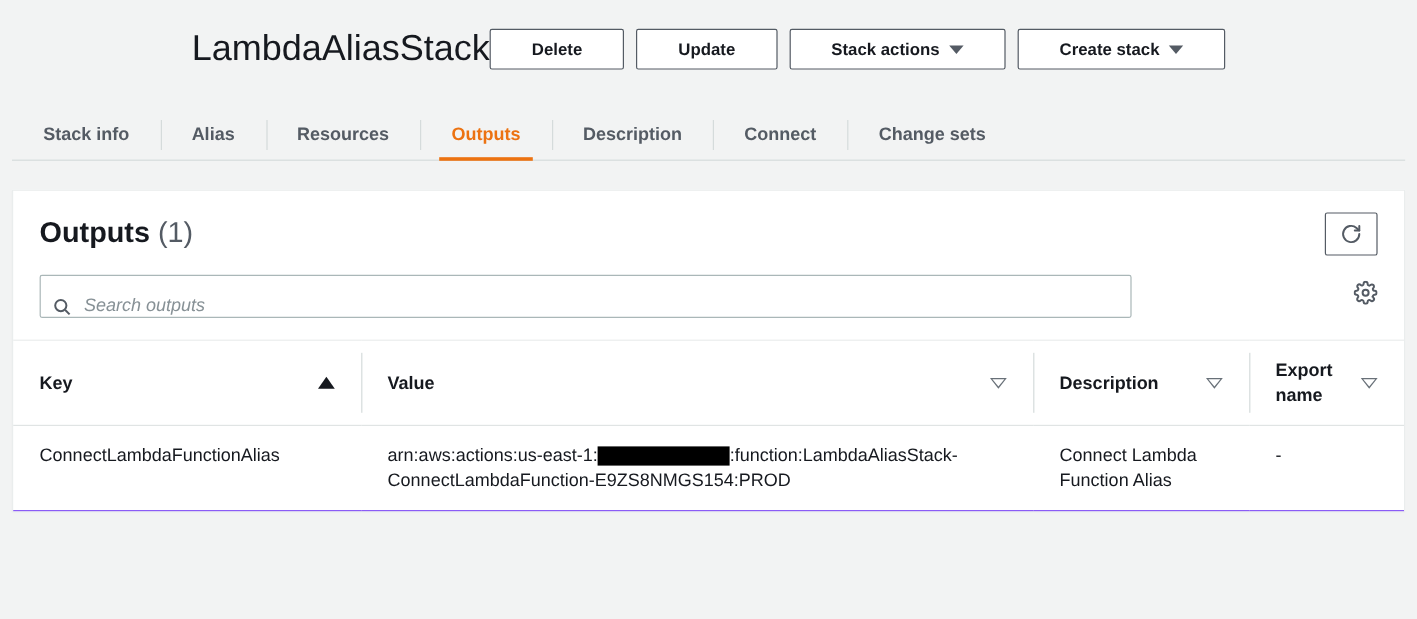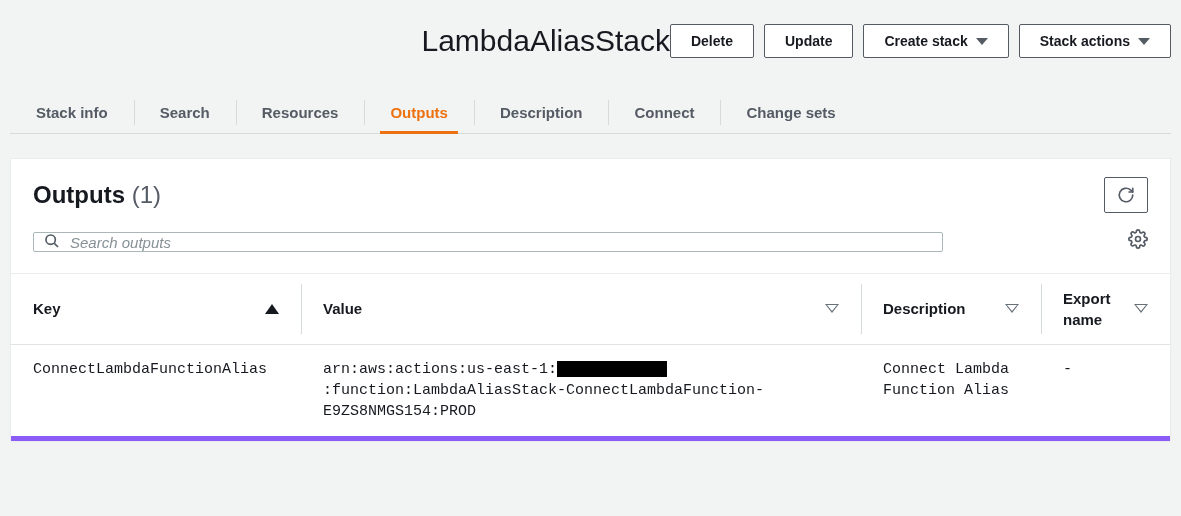--- a/index.html
+++ b/index.html
@@ -17,32 +17,32 @@
     font-family:"Amazon Ember","Helvetica Neue",Arial,sans-serif;
     color:var(--text);
     background:var(--bg);
     font-size:14px;
     line-height:1.4;
   }
   .page{width:1181px;padding:0 10px;}
   .header-row{
     display:flex;
     align-items:center;
-    justify-content:flex-end;
+    justify-content:center;
     padding:20px 0 10px 0;
   }
   .title{font-size:30px;font-weight:400;color:var(--text);}
   .btn-row{display:flex;gap:10px;}
   .btn{
     background:#fff;
     border:1px solid var(--muted);
     color:var(--text);
     font-weight:700;
     font-size:14px;
-    padding:8px 20px;
+    padding:8px 34px;
     border-radius:2px;
     cursor:pointer;
     display:inline-flex;
     align-items:center;
     gap:8px;
   }
   .btn .caret{
     width:0;height:0;
     border-left:6px solid transparent;
     border-right:6px solid transparent;
@@ -87,24 +87,24 @@
   .panel-title{font-size:24px;font-weight:700;}
   .panel-title .count{color:var(--muted);font-weight:400;}
 
   .controls-row{
     display:flex;align-items:center;gap:16px;
     padding:16px 22px 8px 22px;
   }
   .search-wrap{
     flex:0 0 auto;
     width:910px;
-    display:flex;align-items:flex-start;
+    display:flex;align-items:flex-end;
     border:1px solid var(--border);
     border-radius:2px;
-    padding:0 10px;height:20px;
+    padding:0 10px;height:36px;
     background:#fff;
   }
   .search-wrap svg{flex:0 0 auto;margin-right:8px;}
   .search-input{
     border:none;outline:none;flex:1;font-size:15px;color:var(--text);
     background:transparent;
   }
   .search-input::placeholder{color:#879196;font-style:italic;}
   .gear-wrap{margin-left:auto;cursor:pointer;}
   
@@ -144,54 +144,54 @@
   .sort-outline::after{
     content:"";position:absolute;top:-8px;left:-5px;
     width:0;height:0;
     border-left:5px solid transparent;border-right:5px solid transparent;
     border-top:6px solid #fff;
   }
   td{
     padding:14px 22px;font-size:15px;color:var(--text);
     vertical-align:top;word-wrap:break-word;
   }
-  tr.data-row td{border-bottom:5px solid #8b5cf6;font-family:Liberation Mono, monospace;}
+  tr.data-row td{border-bottom:1px solid #8b5cf6;}
   .col-key{width:290px;}
   .col-value{width:560px;}
   .col-desc{width:180px;}
   .col-export{width:auto;}
   .redact{display:inline-block;width:110px;height:16px;background:#000;vertical-align:middle;}
 </style>
 </head>
 <body>
 
 <div class="page">
   <div class="header-row">
     <div class="title">LambdaAliasStack</div>
     <div class="btn-row">
       <button class="btn">
           <span>Delete</span>
         </button>
       <button class="btn">
           <span>Update</span>
         </button>
       <button class="btn">
-        <span>Create stack</span>
+        <span>Stack actions</span>
         <span class="caret"></span>
       </button>
       <button class="btn">
-        <span>Stack actions</span>
+        <span>Create stack</span>
         <span class="caret"></span>
       </button>
     </div>
   </div>
 
   <div class="tabs">
     <div class="tab">Stack info</div>
-    <div class="tab">Search</div>
+    <div class="tab">Alias</div>
     <div class="tab">Resources</div>
     <div class="tab active">Outputs</div>
     <div class="tab">Description</div>
     <div class="tab">Connect</div>
     <div class="tab">Change sets</div>
   </div>
 
   <div class="panel">
     <div class="panel-header">
       <div class="panel-title">

